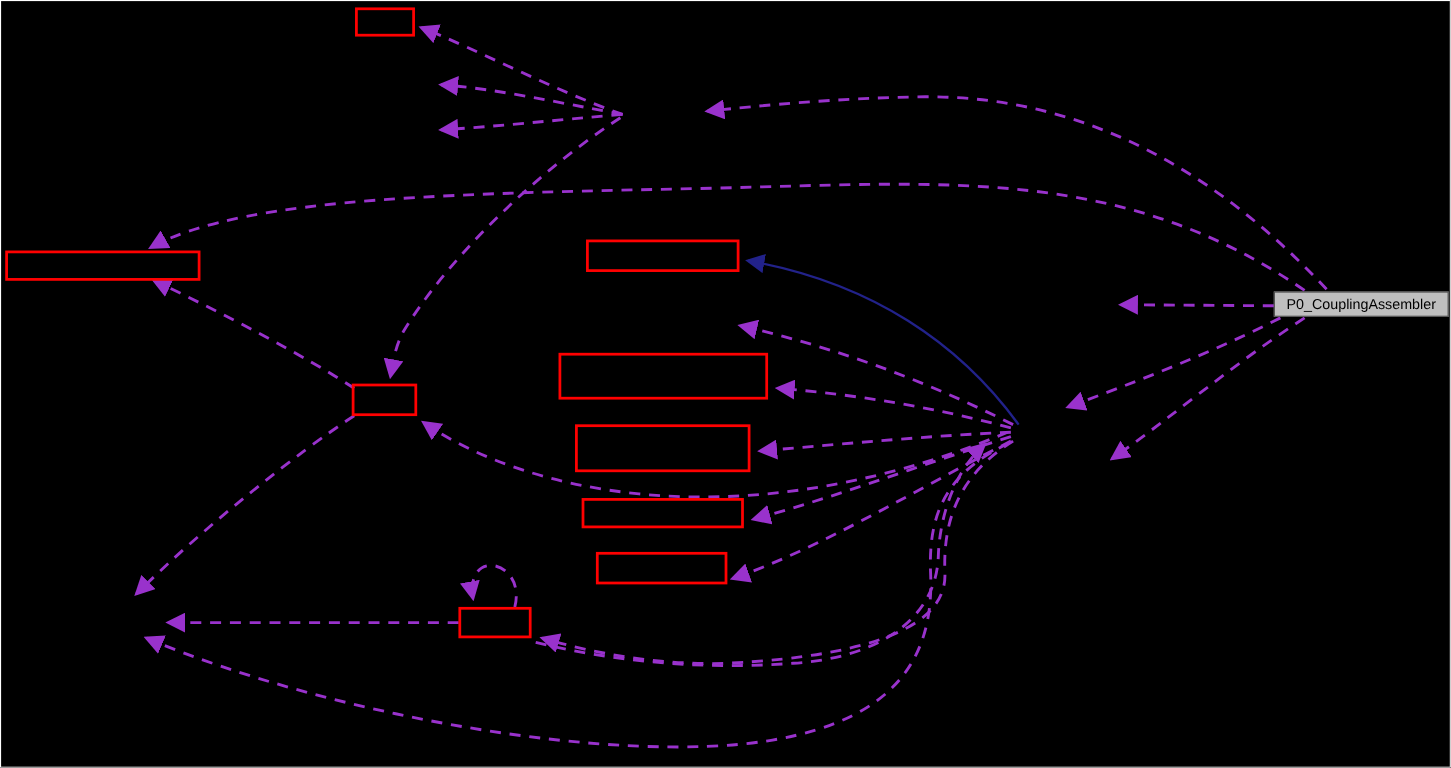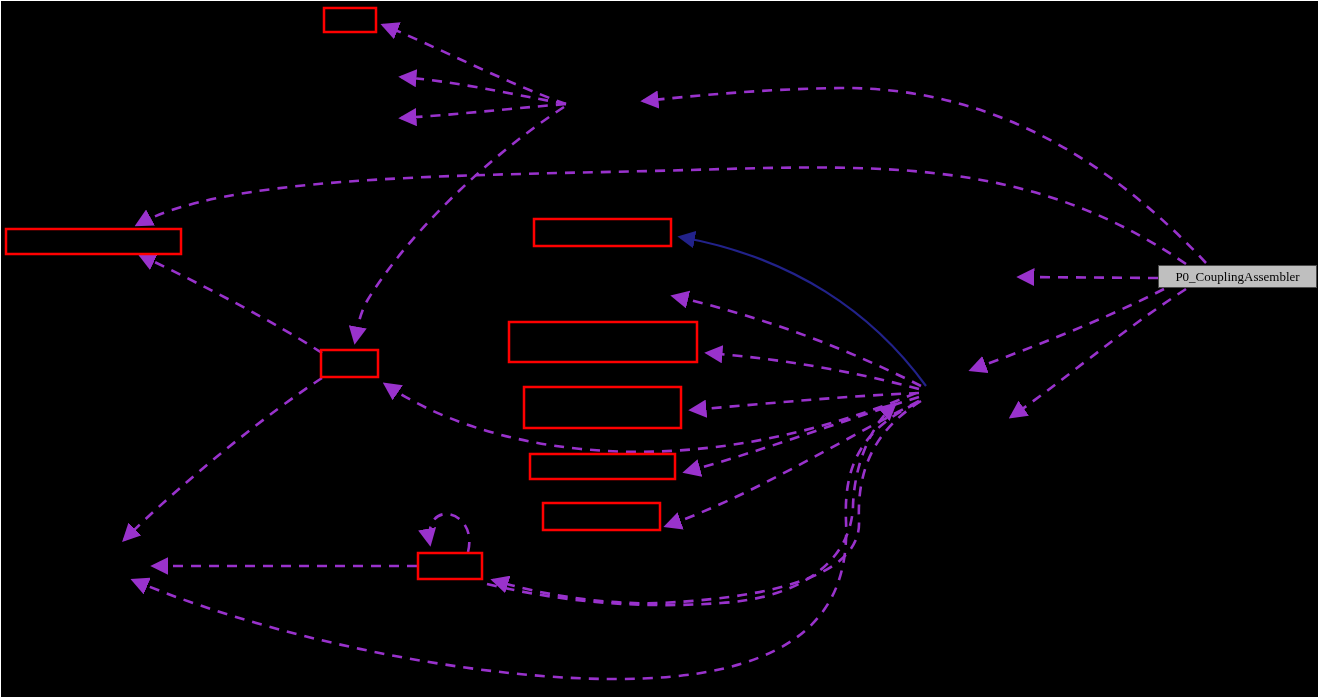--- a/index.html
+++ b/index.html
@@ -3,21 +3,21 @@
 <meta charset="utf-8">
 <style>
   html,body{margin:0;padding:0;background:#000;}
   #stage{
     position:relative;
     width:1319px;height:698px;
     background:#000;
     box-sizing:border-box;
     border:1px solid #ffffff;
     overflow:hidden;
-    font-family:Liberation Serif, serif;
+    font-family:Liberation Sans, sans-serif;
     padding-left:28px;
   }
   #graph-svg{position:absolute;left:0;top:0;}
   .edge{fill:none;stroke:#9932CC;stroke-width:2.6;stroke-dasharray:10 8;}
   .edge-solid{fill:none;stroke:#22228A;stroke-width:2.2;stroke-dasharray:none;}
   .node-red{fill:none;stroke:#FF0000;stroke-width:2.5;}
   .node-current{
     position:absolute;
     left:1157px;top:264px;width:159px;height:23px;
     background:#BFBFBF;

